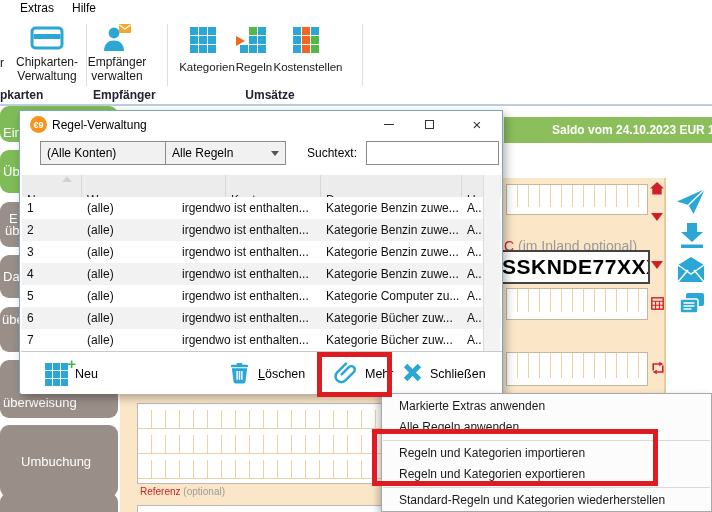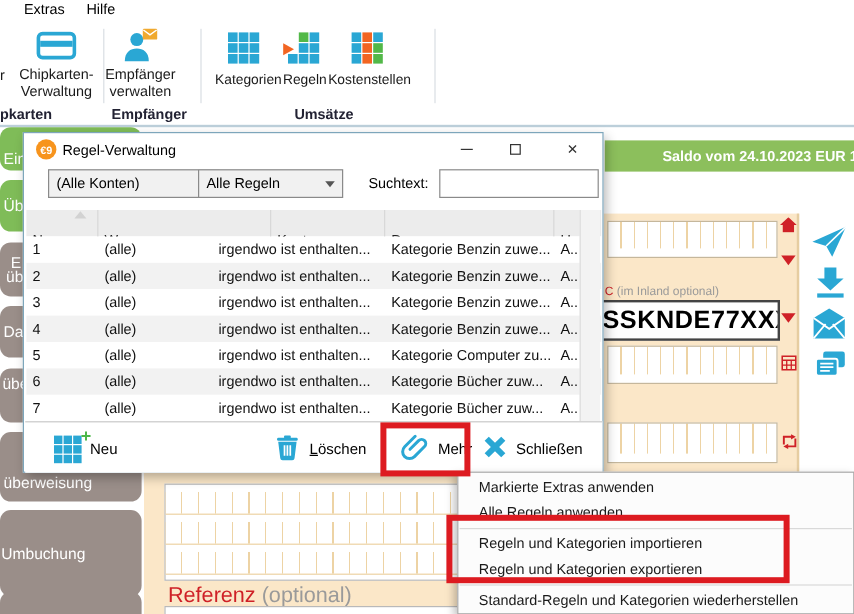--- a/index.html
+++ b/index.html
@@ -38,29 +38,29 @@
 
   
   .peach{position:absolute;left:120px;top:178px;width:546px;height:334px;background:#fbe7c8;border-right:2px solid #e6cda1}
   .saldo{position:absolute;left:504px;top:117px;width:208px;height:26px;background:#8cbf5c;color:#fff;
          font-size:12px;font-weight:bold;line-height:26px;padding-left:48px;white-space:nowrap;overflow:hidden}
   .comb{position:absolute;background:#fff;border:1px solid #c5b79c;
         background-image:repeating-linear-gradient(90deg,transparent 0 10px,#edd3a4 10px 11px);
         background-size:100% calc(100% - 7px);background-repeat:no-repeat}
   .bic-field{position:absolute;left:500px;top:250px;width:150px;height:34px;background:#fff;border:2px solid #444;
              font-size:21px;font-weight:bold;letter-spacing:.5px;line-height:30px;color:#000;overflow:hidden;white-space:nowrap}
-  .form-hint{position:absolute;font-size:10px;color:#9a9a9a;white-space:nowrap}
+  .form-hint{position:absolute;font-size:14px;color:#9a9a9a;white-space:nowrap}
   .red-txt{color:#cf2127}
   .rtri{position:absolute;width:0;height:0;border-left:6px solid transparent;border-right:6px solid transparent;
         border-top:8px solid #cf2127}
   .bigcomb{position:absolute;left:137px;top:403px;width:529px;height:81px;background:#fff;border:1px solid #b9b9b9;z-index:2}
   .bigcomb .row{height:25px;border-bottom:1px solid #edd3a4;
         background-image:repeating-linear-gradient(90deg,transparent 0 13px,#edd3a4 13px 14px);
         background-size:100% 18px;background-repeat:no-repeat;background-position:bottom}
-  .ref-label{position:absolute;left:140px;top:486px;font-size:18px;z-index:2}
+  .ref-label{position:absolute;left:140px;top:486px;font-size:10px;z-index:2}
   .ref-input{position:absolute;left:137px;top:505px;width:529px;height:10px;background:#fff;border:1px solid #b9b9b9;z-index:2}
 
   
   .dialog{position:absolute;left:19px;top:110px;width:484px;height:284px;background:#fff;
           border:1px solid #7da6bb;box-shadow:3px 4px 9px rgba(0,0,0,.30);z-index:10}
   .dlg-title{position:absolute;left:32px;top:7px;font-size:12px;color:#000}
   .eurologo{position:absolute;left:10px;top:5px;width:17px;height:17px;border-radius:50%;background:#f7941d;
             color:#fff;font-size:9px;font-weight:bold;display:flex;align-items:center;justify-content:center}
   .wbtn{position:absolute;top:0;width:44px;height:27px;display:flex;align-items:center;justify-content:center;color:#333}
   .win-min-bar{width:10px;height:1px;background:#333}
@@ -199,21 +199,21 @@
   </div>
   <div class="sbtn gray" style="top:255px;height:43px;padding-left:3px">
     <span>Da</span>
   </div>
   <div class="sbtn gray" style="top:307px;height:45px;justify-content:flex-start;padding:5px 0 0 2px">
     <span>übe</span>
   </div>
   <div class="sbtn gray" style="top:360px;height:58px;justify-content:flex-end;padding:0 0 8px 3px">
     <span>überweisung</span>
   </div>
-  <div class="sbtn gray" style="top:425px;height:72px;padding-left:1px">
+  <div class="sbtn gray" style="top:425px;height:72px;padding-left:21px">
     <span>Umbuchung</span>
   </div>
   <div class="sbtn gray" style="top:493px;height:50px"></div>
 
   <div class="peach"></div>
   <div class="saldo">Saldo vom 24.10.2023 EUR 1.</div>
 
   <div class="comb" style="left:506px;top:184px;width:142px;height:31px"></div>
   <div class="form-hint" style="left:504px;top:238px">
     <span class="red-txt">C</span>

